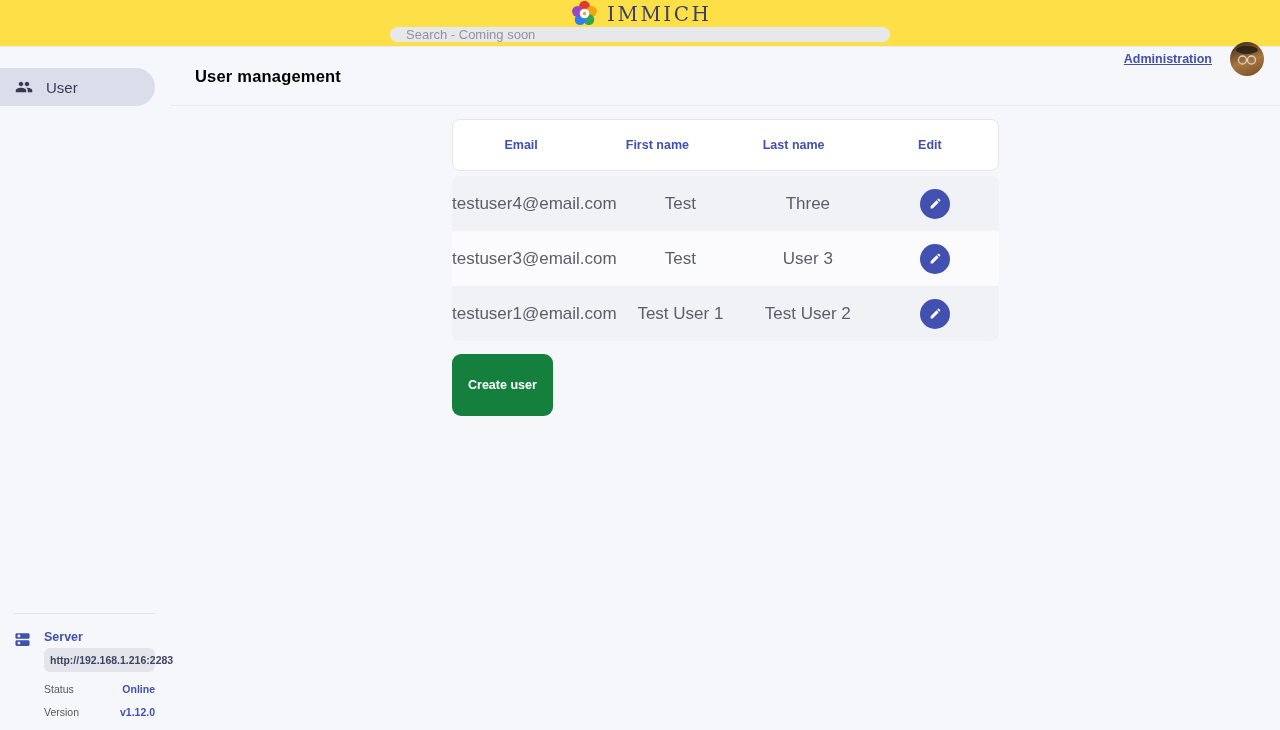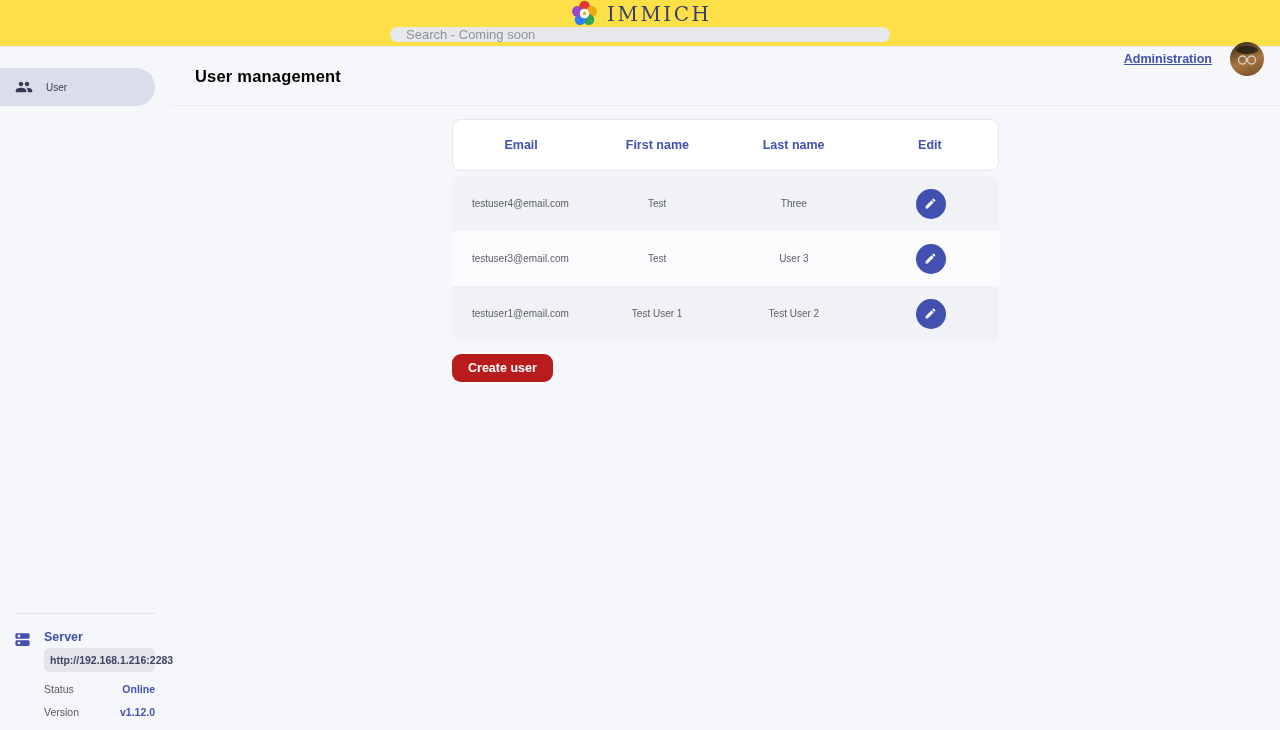--- a/index.html
+++ b/index.html
@@ -82,21 +82,21 @@
     height:38px;
     background:#dadeea;
     border-radius:0 19px 19px 0;
     display:flex;
     align-items:center;
     gap:13px;
     padding-left:15px;
     cursor:pointer;
   }
   .sidebar-item-label {
-    font-size:10px;
+    font-size:15px;
     color:#363a55;
   }
   .sidebar-bottom {
     position:absolute;
     left:14px;
     bottom:12px;
     width:141px;
   }
   .widget-row { display:flex; gap:12px; }
   .widget-icon { flex:none; width:18px; padding-top:1px; }
@@ -191,41 +191,41 @@
   .table-row {
     display:flex;
     align-items:center;
     height:55px;
   }
   .table-row:nth-child(odd) { background:#f1f2f5; }
   .table-row:nth-child(even) { background:#fbfbfd; }
   .td {
     flex:1;
     text-align:center;
-    font-size:10px;
+    font-size:17px;
     color:#5b5e6a;
   }
   .td-edit { flex:1; display:flex; justify-content:center; }
   .edit-btn {
     width:30px; height:30px;
     border-radius:50%;
     background:#4250af;
     border:none;
     display:flex;
     align-items:center;
     justify-content:center;
     cursor:pointer;
   }
   .create-btn {
     margin-top:13px;
-    background:#b91c1c;
+    background:#15803d;
     color:#ffffff;
     border:none;
     border-radius:9px;
-    padding:7px 16px;
+    padding:24px 16px;
     font-size:12.5px;
     font-weight:700;
     font-family:"Liberation Sans", sans-serif;
     cursor:pointer;
   }
 </style>
 </head>
 <body>
 
 <div class="navbar">

